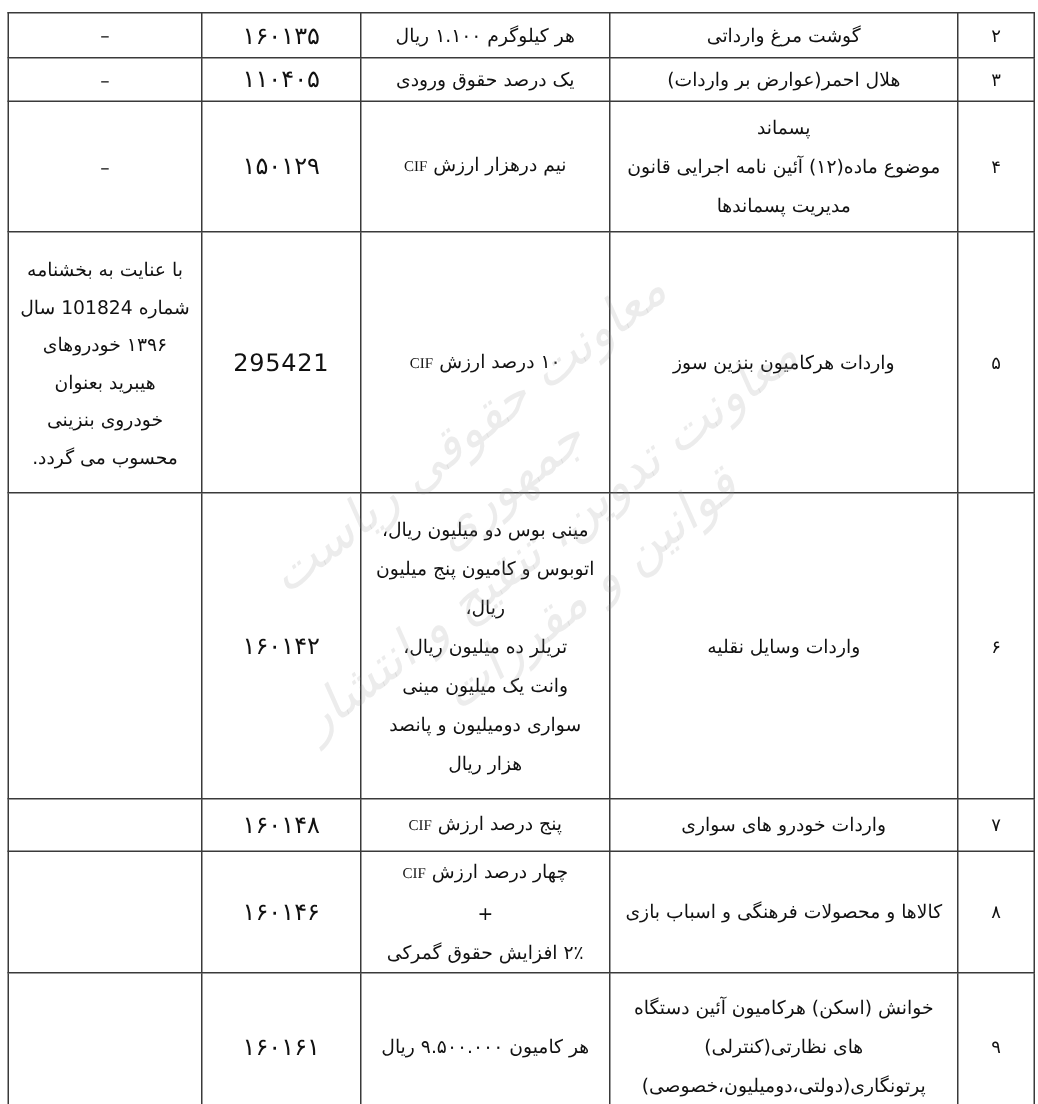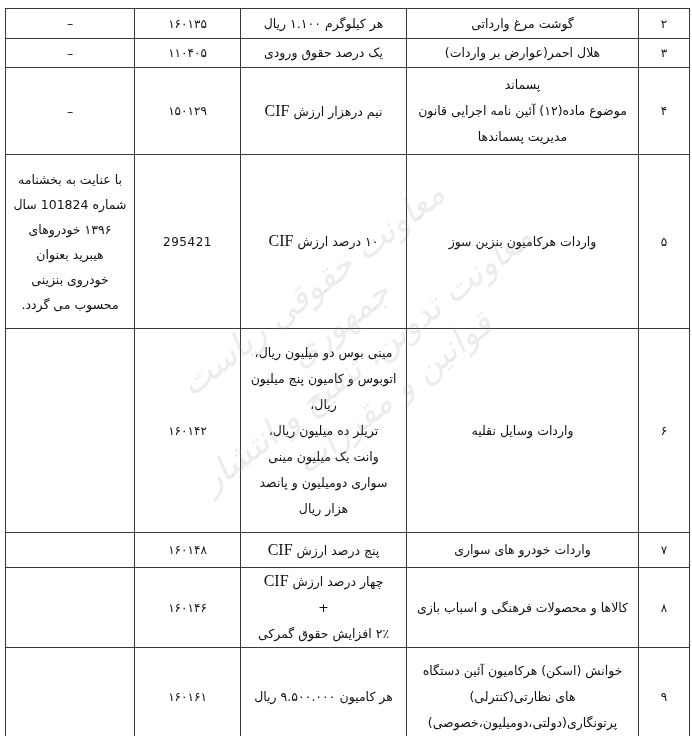--- a/index.html
+++ b/index.html
@@ -3,23 +3,23 @@
   <meta charset="utf-8">
   <style>
     html, body { margin:0; padding:0; background:#ffffff; }
     body { width:692px; height:736px; position:relative; overflow:hidden;
            font-family:"DejaVu Sans", sans-serif; color:#111; }
     .tbl { position:absolute; left:5px; top:8px; width:684px;
            border-collapse:collapse; table-layout:fixed; direction:rtl; }
     .tbl td { border:1.4px solid #3a3a3a; text-align:center; vertical-align:middle;
               padding:0 4px; font-size:12.5px; line-height:26px; }
     .tbl td.num { font-size:12px; }
-    .tbl td.code { font-size:12px; letter-spacing:0.5px; }
+    .tbl td.code { font-size:16px; letter-spacing:0.5px; }
     .tbl td.note { font-size:12.5px; line-height:25px; }
-    .cif { font-family:"Liberation Serif", serif; font-size:16px; }
+    .cif { font-family:"Liberation Serif", serif; font-size:10px; }
     .ml { display:block; }
     .watermark { position:absolute; left:150px; top:250px; width:420px; height:200px;
                  transform:rotate(-38deg); pointer-events:none; color:rgba(150,150,150,0.18);
                  font-family:"DejaVu Serif", serif; font-size:34px; line-height:44px;
                  text-align:center; direction:rtl; font-style:italic; }
   </style>
 </head>
 <body>
 
 <table class="tbl">

